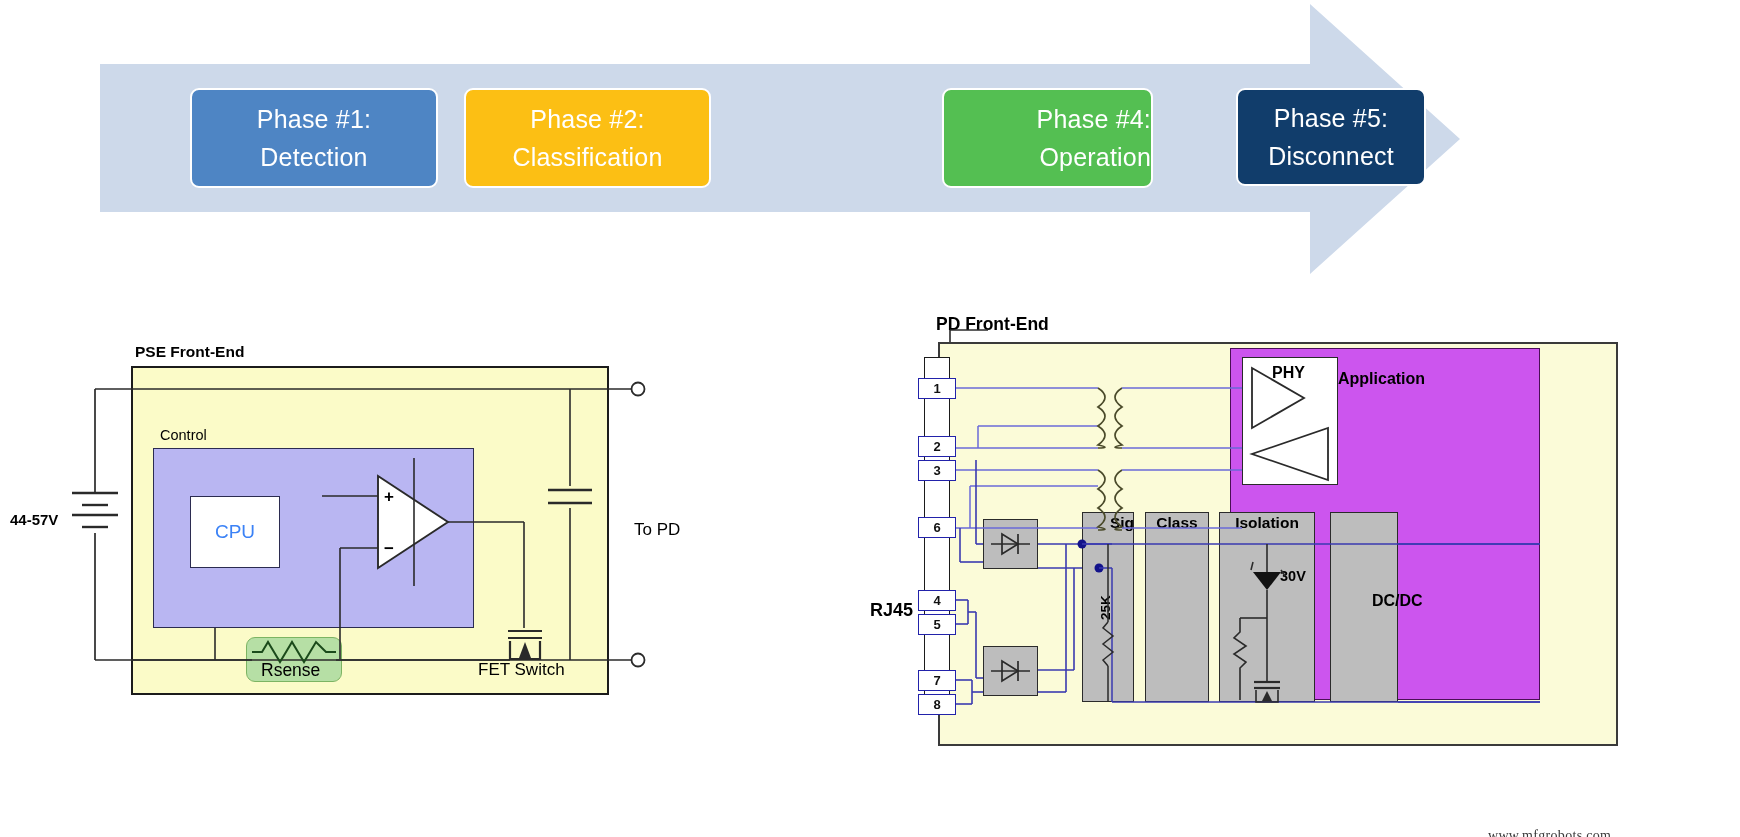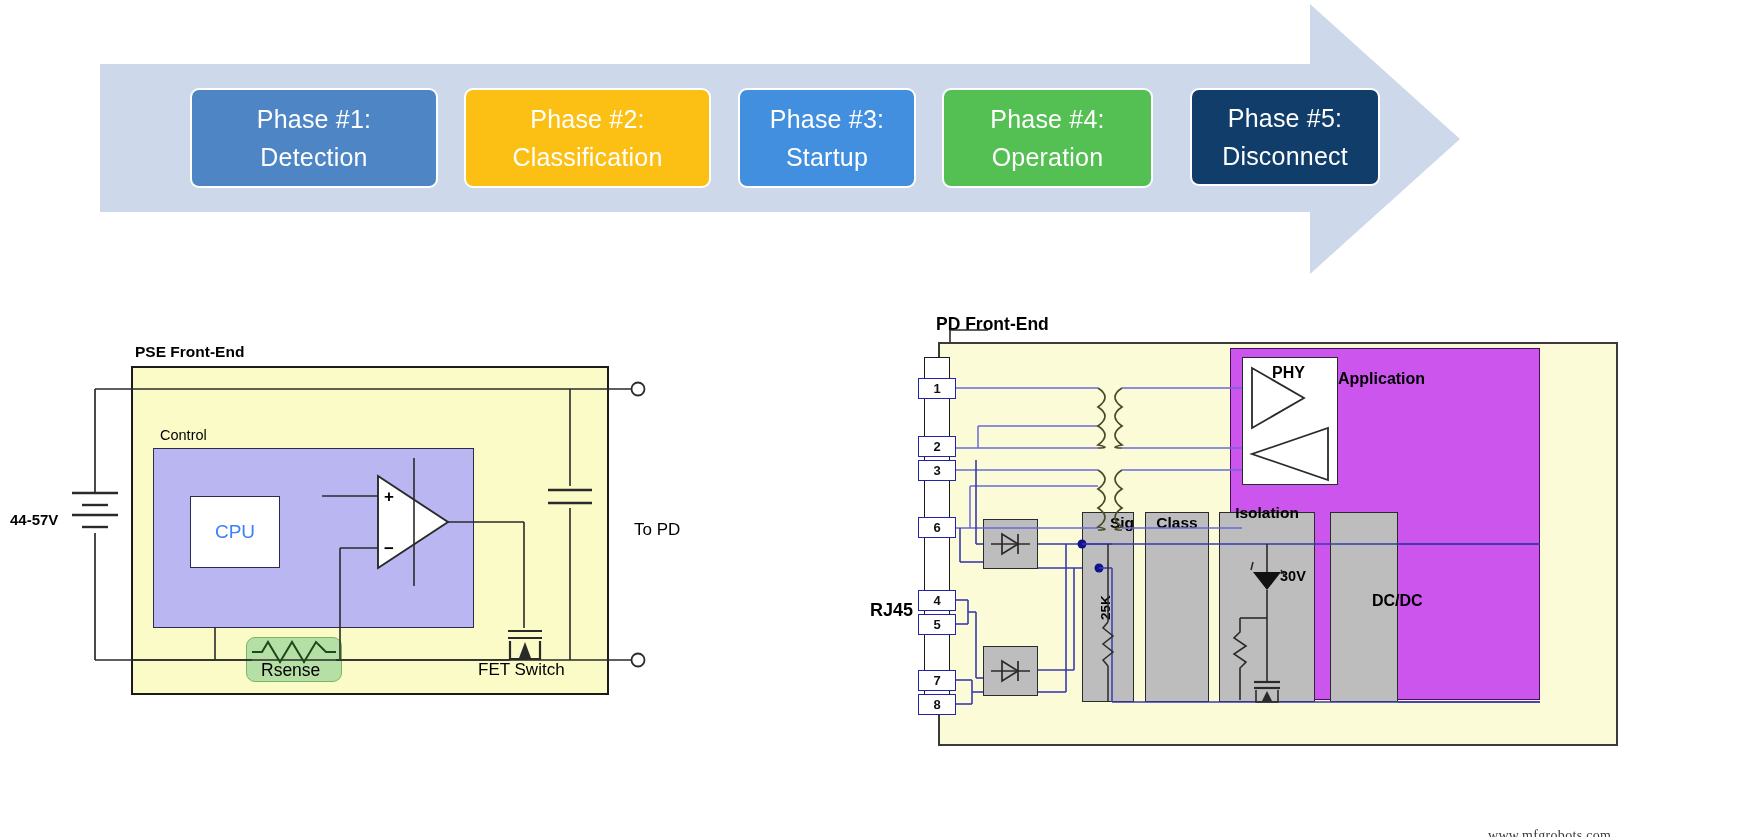--- a/index.html
+++ b/index.html
@@ -141,31 +141,27 @@
     <div class="phase-box" style="left:190px; top:88px; width:248px; height:100px; background:#4e85c4;">
       <span class="ln">Phase #1:</span>
       <span class="ln">Detection</span>
     </div>
 
     <div class="phase-box" style="left:464px; top:88px; width:247px; height:100px; background:#fcbf14;">
       <span class="ln">Phase #2:</span>
       <span class="ln">Classification</span>
     </div>
 
-    <div class="phase-box" style="left:738px; top:88px; width:178px; height:100px; background:#418fde;">
-      <span class="ln">Phase #3:</span>
-      <span class="ln">Startup</span>
-    </div>
-
-    <div class="phase-box" style="left:942px; top:88px; width:211px; height:100px; background:#54bf52;">
+
+    <div class="phase-box" style="left:942px; top:88px; width:211px; height:100px; background:#54bf52;align-items:flex-end;">
       <span class="ln">Phase #4:</span>
       <span class="ln">Operation</span>
     </div>
 
-    <div class="phase-box" style="left:1190px; top:88px; width:190px; height:98px; background:#113d6b;">
+    <div class="phase-box" style="left:1236px; top:88px; width:190px; height:98px; background:#113d6b;">
       <span class="ln">Phase #5:</span>
       <span class="ln">Disconnect</span>
     </div>
   </div>
 
   <div id="pse-wrap">
 
     <div id="pse-outer"></div>
     <div id="control-box"></div>
     <div id="cpu-box">CPU</div>
@@ -275,21 +271,21 @@
     <div class="gblock" style="left:222px; top:212px; width:52px; height:190px;"></div>
     <div class="gblock" style="left:285px; top:212px; width:64px; height:190px;"></div>
     <div class="gblock" style="left:359px; top:212px; width:96px; height:190px;"></div>
     <div class="gblock" style="left:470px; top:212px; width:68px; height:190px;"></div>
 
     <div class="diode-box" style="left:123px; top:219px; width:55px; height:50px;"></div>
     <div class="diode-box" style="left:123px; top:346px; width:55px; height:50px;"></div>
 
     <div class="gblock-title" style="left:222px; top:214px; width:52px;text-align:right;">Sig</div>
     <div class="gblock-title" style="left:285px; top:214px; width:64px;">Class</div>
-    <div class="gblock-title" style="left:359px; top:204px; width:96px;">Isolation</div>
+    <div class="gblock-title" style="left:359px; top:214px; width:96px;">Isolation</div>
 
     <div class="lbl bold" id="pd-title">PD Front-End</div>
     <div class="lbl bold" id="rj45-label">RJ45</div>
     <div class="lbl bold" id="phy-label">PHY</div>
     <div class="lbl bold" id="app-label">Application</div>
     <div class="lbl bold" id="v30-label">30V</div>
     <div class="lbl bold" id="k25-label">25K</div>
     <div class="lbl bold" id="dcdc-label">DC/DC</div>
 
     <svg width="880" height="537" style="position:absolute;left:0;top:0;">

